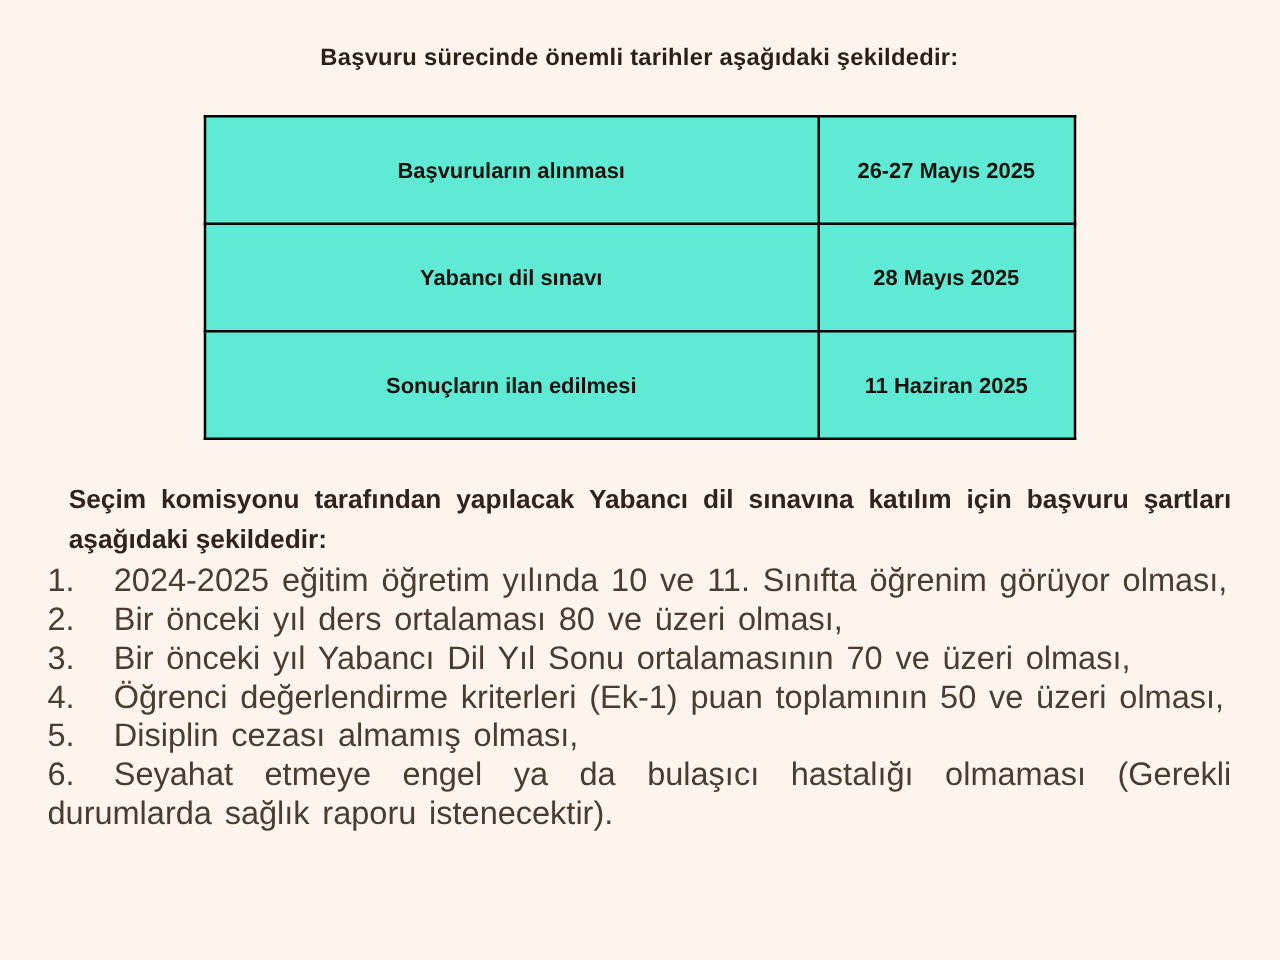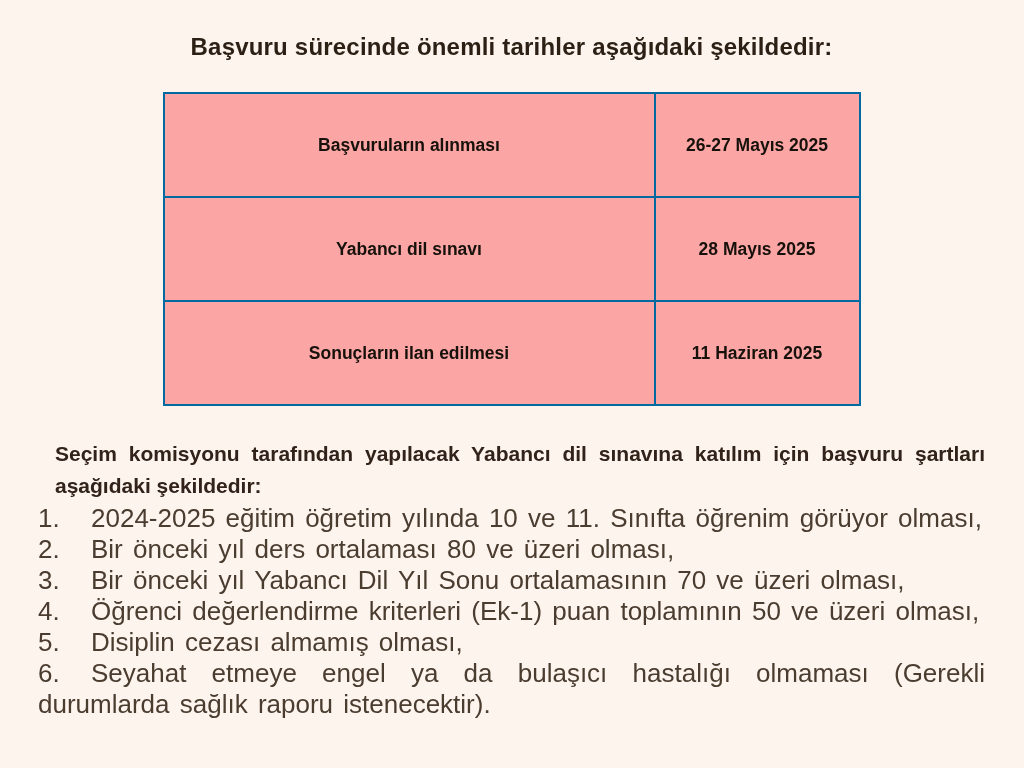--- a/index.html
+++ b/index.html
@@ -17,43 +17,43 @@
 
   .page {
     width: 1024px;
     height: 768px;
     padding: 0 39px 0 38px;
   }
 
   .title {
     margin-top: 34px;
     text-align: center;
-    font-size: 24px;
+    font-size: 19px;
     line-height: 26px;
     font-weight: bold;
     color: #2c1f14;
     letter-spacing: 0.2px;
   }
 
   .dates-table {
     margin: 32px auto 0 auto;
     border-collapse: collapse;
     table-layout: fixed;
     width: 696px;
   }
 
   .dates-table td {
-    border: 2px solid #0369a1;
-    height: 104px;
+    border: 2px solid #000000;
+    height: 86px;
     text-align: center;
     vertical-align: middle;
     font-size: 17.5px;
     font-weight: bold;
     color: #17110b;
-    background: #fca5a5;
+    background: #5eead4;
   }
 
   .dates-table td.label-cell { width: 491px; }
   .dates-table td.date-cell  { width: 205px; }
 
   .intro {
     margin-top: 32px;
     font-size: 21px;
     line-height: 32px;
     font-weight: bold;

